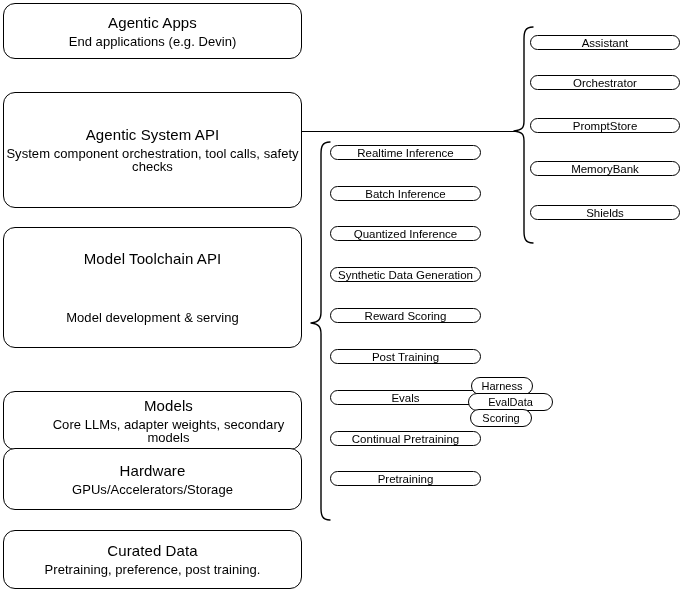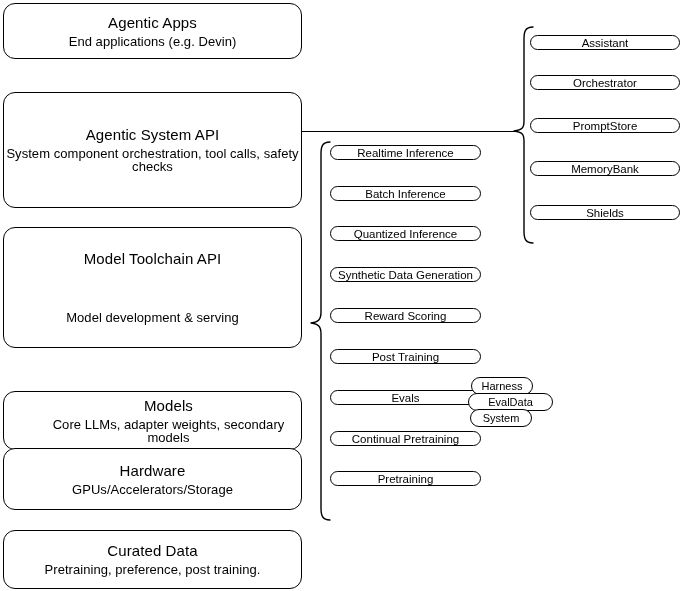--- a/index.html
+++ b/index.html
@@ -171,21 +171,21 @@
     <span>Pretraining</span>
   </div>
 
   <div class="pill" style="left:471px; top:377px; width:62px; height:18px;">
     <span>Harness</span>
   </div>
   <div class="pill" style="left:468px; top:393px; width:85px; height:18px;">
     <span>EvalData</span>
   </div>
   <div class="pill" style="left:470px; top:409px; width:62px; height:18px;">
-    <span>System</span>
+    <span>Scoring</span>
   </div>
 
   <div class="rbox node right" style="top:35px;">
     <span>Assistant</span>
   </div>
   <div class="rbox node right" style="top:75px;">
     <span>Orchestrator</span>
   </div>
   <div class="rbox node right" style="top:118px;">
     <span>PromptStore</span>

